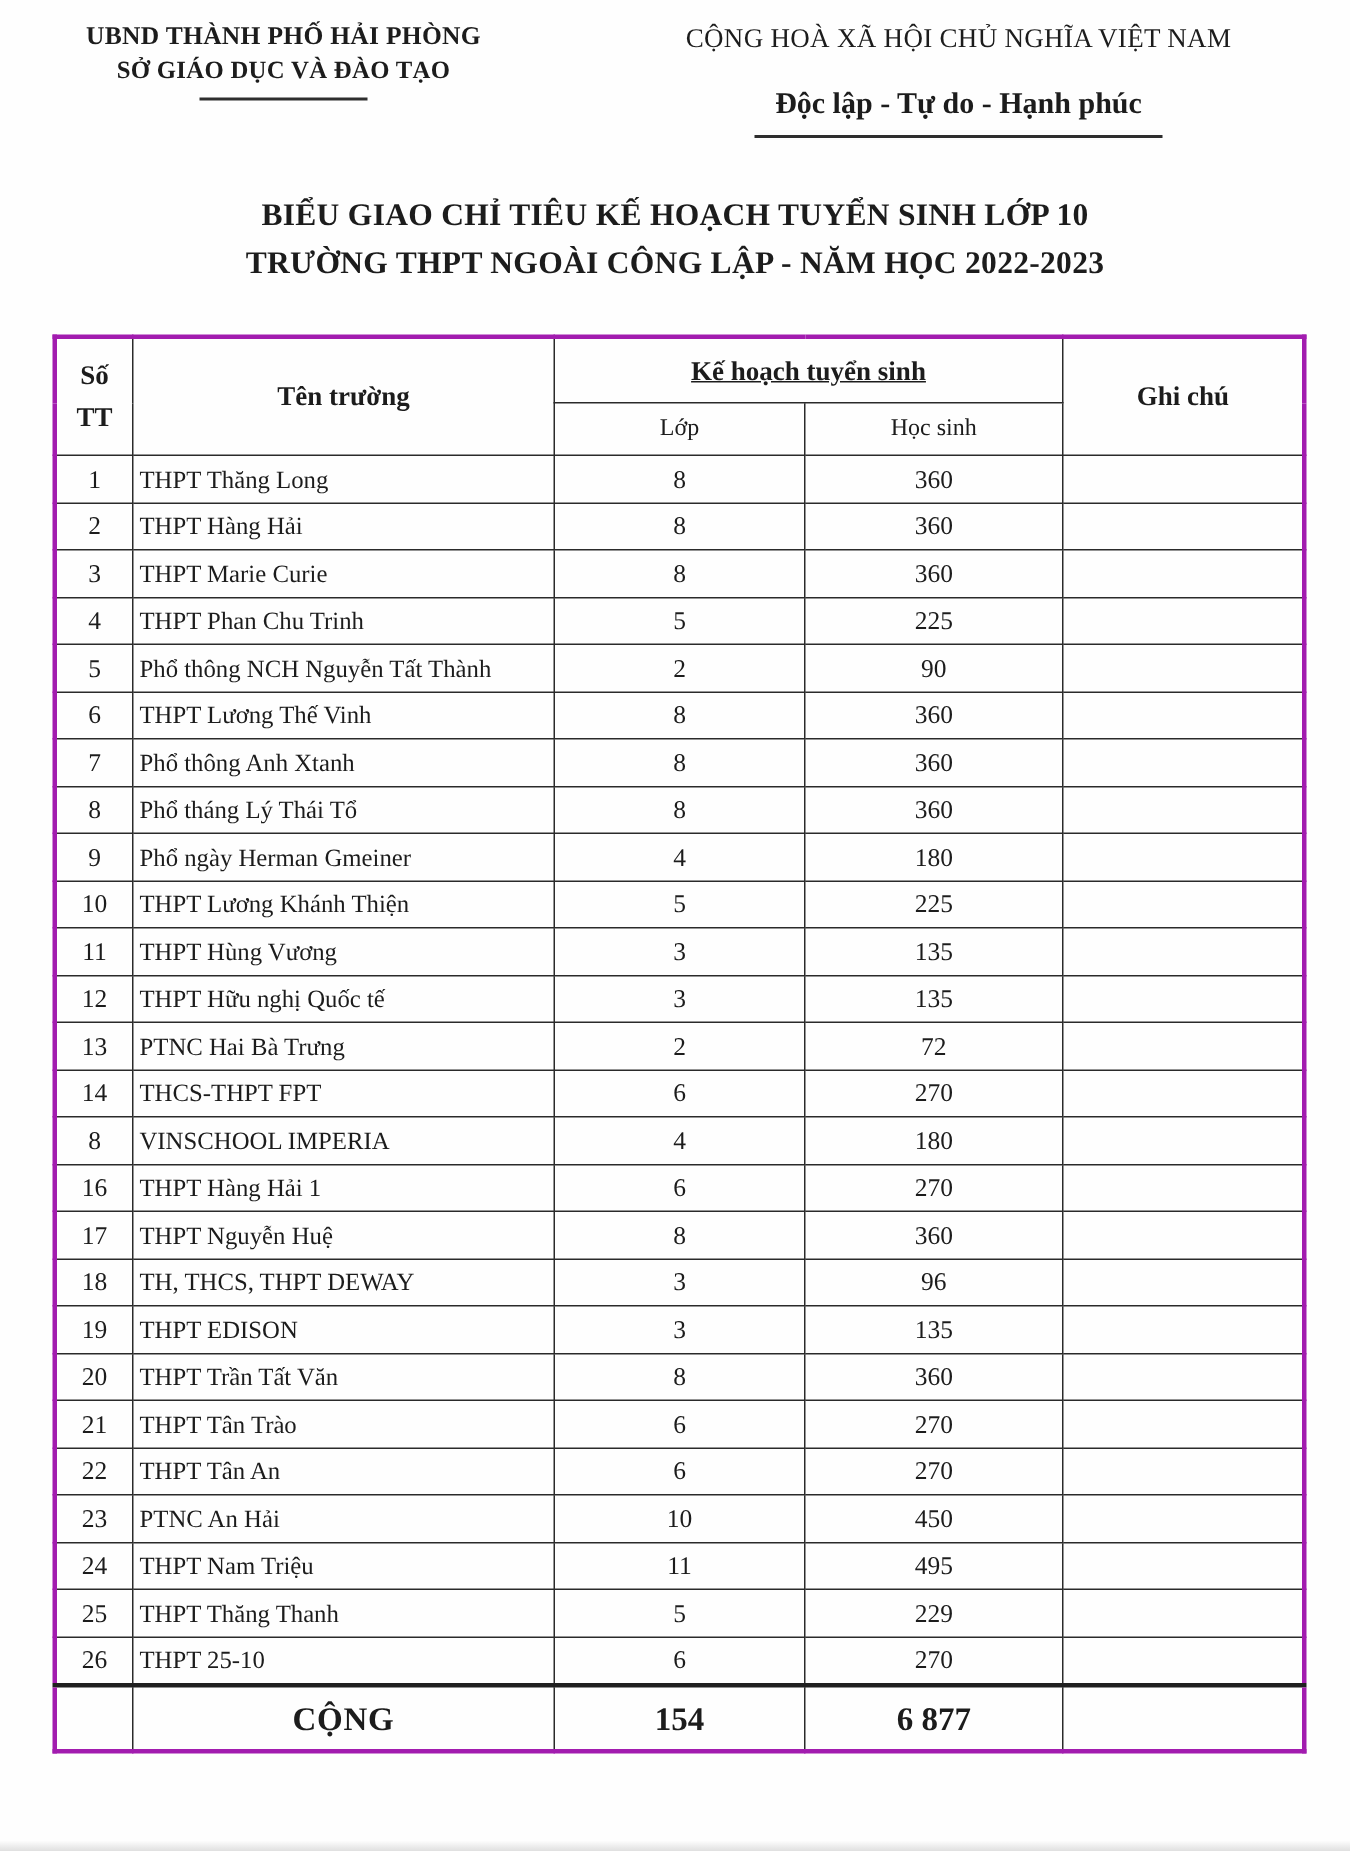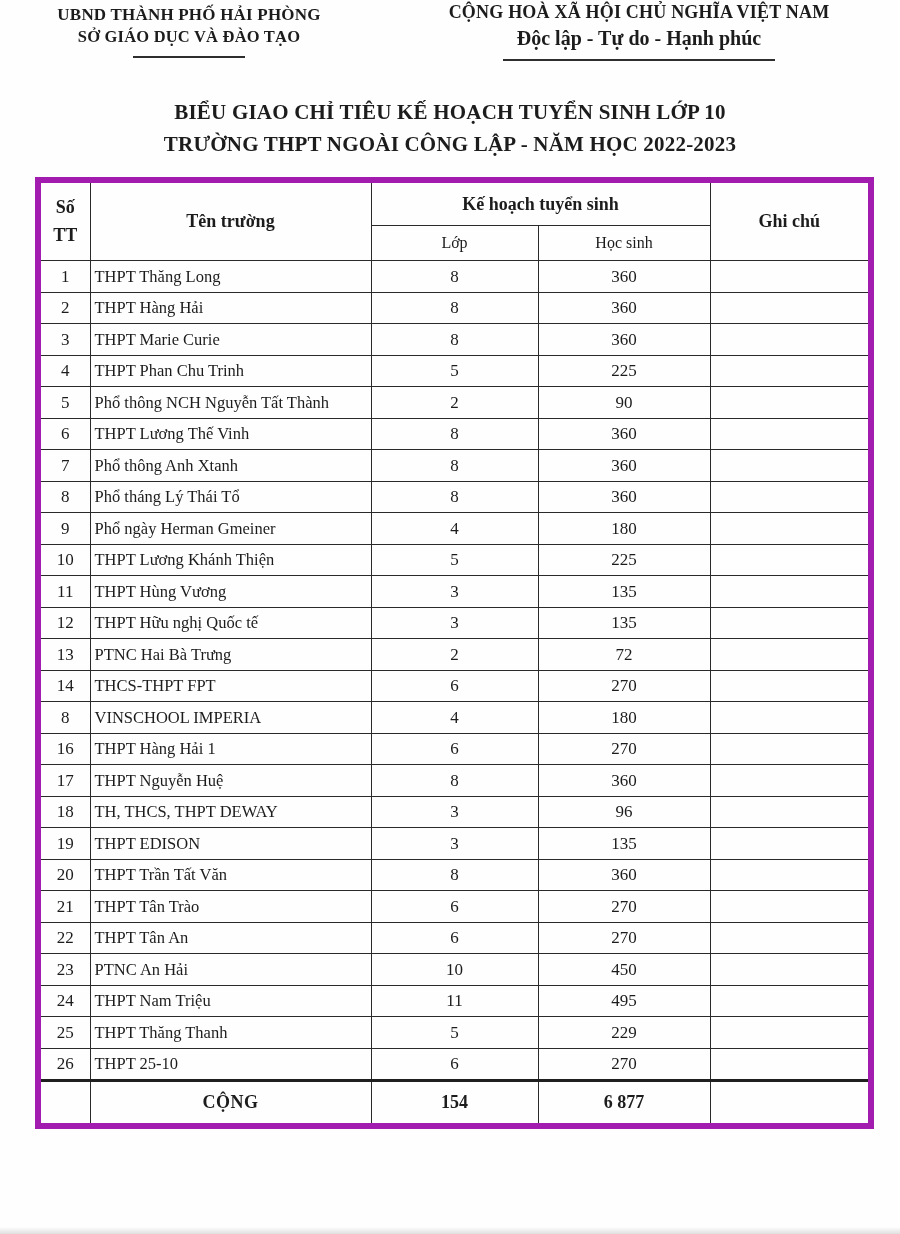--- a/index.html
+++ b/index.html
@@ -20,47 +20,47 @@
   .scan-edge {
     position: absolute;
     left: 0; right: 0; bottom: 0;
     height: 7px;
     background: linear-gradient(to bottom, rgba(0,0,0,0.0), rgba(0,0,0,0.12));
   }
 
   
   .header-row {
     display: flex;
-    align-items: center;
+    padding-top: 13px;
   }
   .header-block {
     text-align: center;
     line-height: 1.35;
   }
   .header-left  { width: 42%; }
   .header-right { width: 58%; }
   .org-line1 {
     font-weight: bold;
     font-size: 17px;
     letter-spacing: 0.2px;
   }
   .org-line2 {
     font-weight: bold;
     font-size: 16.5px;
     letter-spacing: 0.2px;
   }
   .nat-line1 {
-    font-weight: bold;
+    font-weight: normal;
     font-size: 18px;
     letter-spacing: 0.2px;
   }
   .nat-line2 {
     font-weight: bold;
     font-size: 20px;
-    margin-top: 1px;
+    margin-top: 19px;
   }
   .rule {
     height: 0;
     border-bottom: 2px solid #2e2e2e;
     margin: 7px auto 0 auto;
   }
   .rule-left  { width: 112px; }
   .rule-right { width: 272px; }
 
   
@@ -76,51 +76,51 @@
     margin-top: 26px;
     text-align: center;
     font-style: italic;
     font-size: 19.5px;
   }
 
   
   table.quota {
     border-collapse: collapse;
     table-layout: fixed;
-    margin: 17px 0 0 35px;
+    margin: 32px 0 0 35px;
     width: 833px;
-    border: 6px solid #a21caf;
+    border: 3px solid #a21caf;
   }
   table.quota th, table.quota td {
     border: 1.5px solid #2a2a2a;
     padding: 0 4px;
     overflow: hidden;
     white-space: nowrap;
   }
   col.c-stt  { width: 52px;  }
   col.c-name { width: 281px; }
   col.c-lop  { width: 167px; }
   col.c-hs   { width: 172px; }
   col.c-note { width: 161px; }
 
   thead th {
     font-weight: bold;
     font-size: 18px;
     text-align: center;
   }
   th.h-stt { line-height: 1.55; font-size: 18px; }
-  th.h-plan { height: 42px; }
+  th.h-plan { height: 42px; text-decoration: underline; }
   tr.subhead th { height: 34px; font-weight: normal; font-size: 16px; }
 
   tbody td { height: 30.5px; font-size: 17px; }
   td.d-stt  { text-align: center; font-size: 17px; }
   td.d-name { text-align: left; padding-left: 7px; font-size: 16.5px; }
   td.d-num  { text-align: center; }
 
-  tfoot td { height: 41px; font-weight: bold; font-size: 18px; }
+  tfoot td { height: 41px; font-weight: bold; font-size: 22px; }
   tfoot tr { border-top: 3px solid #1f1f1f; }
   td.t-label { text-align: center; letter-spacing: 0.5px; }
   td.t-num   { text-align: center; }
 </style>
 </head>
 <body>
 
 <div class="page">
 
   <div class="header-row">

